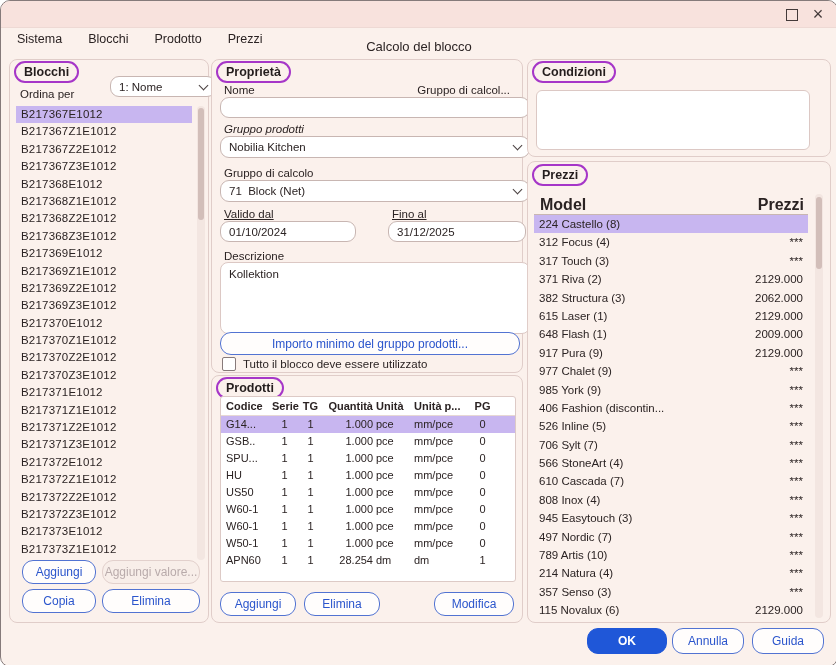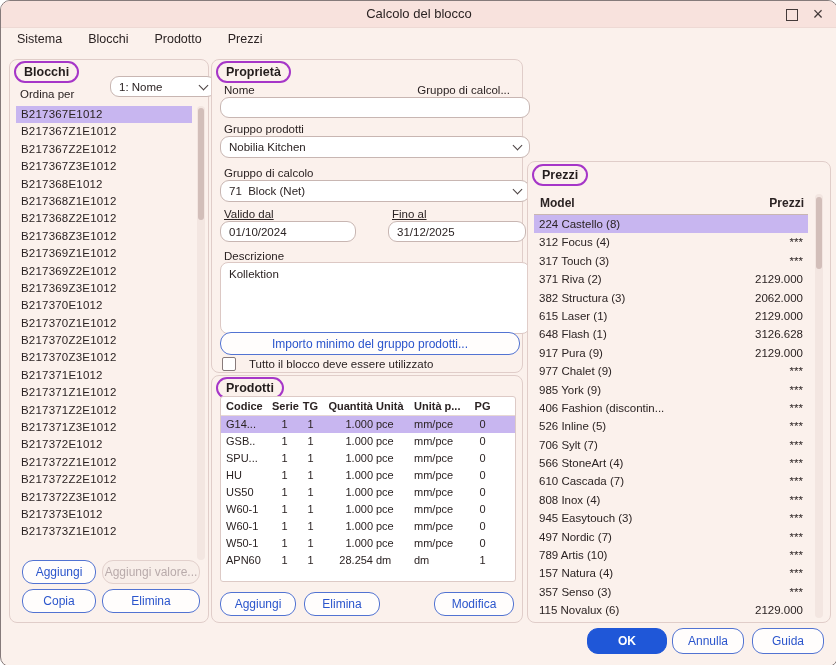--- a/index.html
+++ b/index.html
@@ -1,19 +1,19 @@
 <!DOCTYPE html>
 <html><head>
 <meta charset="utf-8">
 <style>
   html,body{margin:0;padding:0;background:#ffffff;}
   body{font-family:"Liberation Sans",sans-serif;}
   .window{position:relative;width:836px;height:665px;background:#fbf1ec;border:1px solid #857a7a;border-radius:10px;overflow:hidden;color:#2b2323;}
   .titlebar{position:absolute;left:0;top:0;right:0;height:26px;background:#f8e2dd;border-bottom:1px solid #eed9d4;}
-  .title{text-align:center;line-height:26px;font-size:13px;color:#2b2323;}
+  .title{text-align:center;line-height:26px;font-size:13px;color:#2b2323;margin-top:33px;}
   .maxbtn{position:absolute;right:39px;top:8px;width:10px;height:10px;border:1.5px solid #443a3a;cursor:pointer;}
   .closebtn{position:absolute;right:8px;top:1px;width:22px;height:24px;font-size:18px;line-height:24px;text-align:center;color:#443a3a;cursor:pointer;}
   .menubar{position:absolute;left:0;top:26px;right:0;height:24px;display:flex;align-items:center;padding-left:16px;gap:26px;font-size:12.5px;}
   .menuitem{cursor:pointer;white-space:nowrap;}
   .panel{position:absolute;border:1px solid #e0cdc9;border-radius:8px;background:#fbf1ec;}
   .annot{position:absolute;border:2px solid #a636c8;border-radius:11px;padding:2px 8px;font-size:12.5px;font-weight:bold;color:#241d1d;background:#fbf1ec;line-height:14px;white-space:nowrap;}
   .lbl{position:absolute;font-size:11.5px;color:#2b2323;white-space:nowrap;}
   .lbl.ul{text-decoration:underline;}
   .field{position:absolute;display:flex;align-items:center;background:#fff;border:1px solid #c8b6b2;border-radius:9px;font-size:11.5px;padding:0 8px;color:#2b2323;}
   .ddval{white-space:pre;overflow:hidden;}
@@ -28,25 +28,25 @@
   .sthumb{position:absolute;left:1px;width:6px;background:#d2beb9;border-radius:3px;}
   .ptable{position:absolute;left:8px;top:20px;width:294px;height:184px;background:#fff;border:1px solid #ddcac6;border-radius:3px;overflow:hidden;font-size:11px;}
   .prow{display:grid;grid-template-columns:46px 28px 24px 52px 38px 56px 28px;height:17px;line-height:17px;padding-left:5px;}
   .prow.phead{font-weight:bold;height:18px;line-height:18px;border-bottom:1px solid #e7d8d4;}
   .pc{overflow:hidden;white-space:nowrap;padding-right:3px;}
   .pc.c1,.pc.c2,.pc.c6{text-align:center;}
   .pc.c3{text-align:right;}
   .przlist{position:absolute;left:6px;top:53px;width:274px;height:405px;font-size:11.5px;overflow:hidden;}
   .przrow{display:flex;height:18.4px;line-height:18.4px;padding:0 5px;flex-direction:column;}
   .przval{margin-left:auto;}
-  .thead{position:absolute;font-size:12px;font-weight:bold;white-space:nowrap;}
+  .thead{position:absolute;font-size:16px;font-weight:bold;white-space:nowrap;}
   .hline{position:absolute;border-top:1px solid #c9b6b1;}
   .whitebox{position:absolute;background:#fff;border:1px solid #dcc8c4;border-radius:6px;}
   .descbox{font-size:11.5px;padding:5px 8px;border-radius:8px;color:#2b2323;}
-  .cbrow{position:absolute;display:flex;align-items:center;gap:13px;font-size:11.5px;cursor:pointer;text-align:right;}
+  .cbrow{position:absolute;display:flex;align-items:center;gap:7px;font-size:11.5px;cursor:pointer;text-align:right;}
   .cbbox{width:12px;height:12px;background:#fff;border:1px solid #877a7a;border-radius:2px;flex:0 0 auto;}
 </style>
 </head>
 <body>
 
 <div class="window">
 
   <div class="titlebar">
     <div class="title">Calcolo del blocco</div>
     <div class="maxbtn"></div>
@@ -70,20 +70,21 @@
     <div class="blist">
 
     <div class="blist-item sel">B217367E1012</div>
         <div class="blist-item">B217367Z1E1012</div>
         <div class="blist-item">B217367Z2E1012</div>
         <div class="blist-item">B217367Z3E1012</div>
         <div class="blist-item">B217368E1012</div>
         <div class="blist-item">B217368Z1E1012</div>
         <div class="blist-item">B217368Z2E1012</div>
         <div class="blist-item">B217368Z3E1012</div>
+        <div class="blist-item">B217369E1012</div>
         <div class="blist-item">B217369Z1E1012</div>
         <div class="blist-item">B217369Z2E1012</div>
         <div class="blist-item">B217369Z3E1012</div>
         <div class="blist-item">B217370E1012</div>
         <div class="blist-item">B217370Z1E1012</div>
         <div class="blist-item">B217370Z2E1012</div>
         <div class="blist-item">B217370Z3E1012</div>
         <div class="blist-item">B217371E1012</div>
         <div class="blist-item">B217371Z1E1012</div>
         <div class="blist-item">B217371Z2E1012</div>
@@ -104,21 +105,21 @@
     <div class="btn" style="left:92px;top:529px;width:96px;height:22px;">Elimina</div>
   </div>
 
   <div class="panel" style="left:210px;top:58px;width:310px;height:312px;">
     <span class="annot" style="left:4px;top:1px;">Proprietà</span>
     <span class="lbl" style="left:12px;top:24px;">Nome</span>
     <span class="lbl" style="right:12px;top:24px;">Gruppo di calcol...</span>
     <div class="field" style="left:8px;top:37px;width:292px;height:19px;">
       <span></span>
     </div>
-    <span class="lbl" style="left:12px;top:63px;">Gruppo prodotti</span>
+    <span class="lbl" style="left:12px;top:63px;font-style:italic;">Gruppo prodotti</span>
     <div class="field" style="left:8px;top:76px;width:292px;height:20px;">
       <span class="ddval">Nobilia Kitchen</span>
       <span class="chev"></span>
     </div>
     <span class="lbl" style="left:12px;top:107px;">Gruppo di calcolo</span>
     <div class="field" style="left:8px;top:120px;width:292px;height:20px;">
       <span class="ddval">71  Block (Net)</span>
       <span class="chev"></span>
     </div>
     <span class="lbl ul" style="left:12px;top:148px;">Valido dal</span>
@@ -235,20 +236,24 @@
             <span class="pc c5">dm</span>
             <span class="pc c6">1</span>
           </div>
         </div>
     </div>
     <div class="btn" style="left:8px;top:216px;width:74px;height:22px;">Aggiungi</div>
     <div class="btn" style="left:92px;top:216px;width:74px;height:22px;">Elimina</div>
     <div class="btn" style="right:8px;top:216px;width:78px;height:22px;">Modifica</div>
   </div>
 
+  <div class="panel" style="left:526px;top:58px;width:302px;height:96px;">
+    <span class="annot" style="left:4px;top:1px;">Condizioni</span>
+    <div class="whitebox" style="left:8px;top:30px;width:272px;height:58px;"></div>
+  </div>
 
   <div class="panel" style="left:526px;top:160px;width:302px;height:460px;">
     <span class="annot" style="left:4px;top:2px;">Prezzi</span>
     <span class="thead" style="left:12px;top:34px;">Model</span>
     <span class="thead" style="right:26px;top:34px;">Prezzi</span>
     <div class="hline" style="left:6px;top:52px;width:274px;"></div>
     <div class="przlist">
 
     <div class="przrow sel">
           <span class="przname">224 Castello (8)</span>
@@ -265,21 +270,21 @@
         <div class="przrow">
           <span class="przname">371 Riva (2)</span>
           <span class="przval">2062.000</span>
         </div>
         <div class="przrow">
           <span class="przname">382 Structura (3)</span>
           <span class="przval">2129.000</span>
         </div>
         <div class="przrow">
           <span class="przname">615 Laser (1)</span>
-          <span class="przval">3126.628</span>
+          <span class="przval">2009.000</span>
         </div>
         <div class="przrow">
           <span class="przname">648 Flash (1)</span>
           <span class="przval">2129.000</span>
         </div>
         <div class="przrow">
           <span class="przname">917 Pura (9)</span>
           <span class="przval">***</span>
         </div>
         <div class="przrow">
@@ -320,21 +325,21 @@
         </div>
         <div class="przrow">
           <span class="przname">497 Nordic (7)</span>
           <span class="przval">***</span>
         </div>
         <div class="przrow">
           <span class="przname">789 Artis (10)</span>
           <span class="przval">***</span>
         </div>
         <div class="przrow">
-          <span class="przname">157 Natura (4)</span>
+          <span class="przname">214 Natura (4)</span>
           <span class="przval">***</span>
         </div>
         <div class="przrow">
           <span class="przname">357 Senso (3)</span>
           <span class="przval">2129.000</span>
         </div>
         <div class="przrow">
           <span class="przname">115 Novalux (6)</span>
           <span class="przval">***</span>
         </div>

